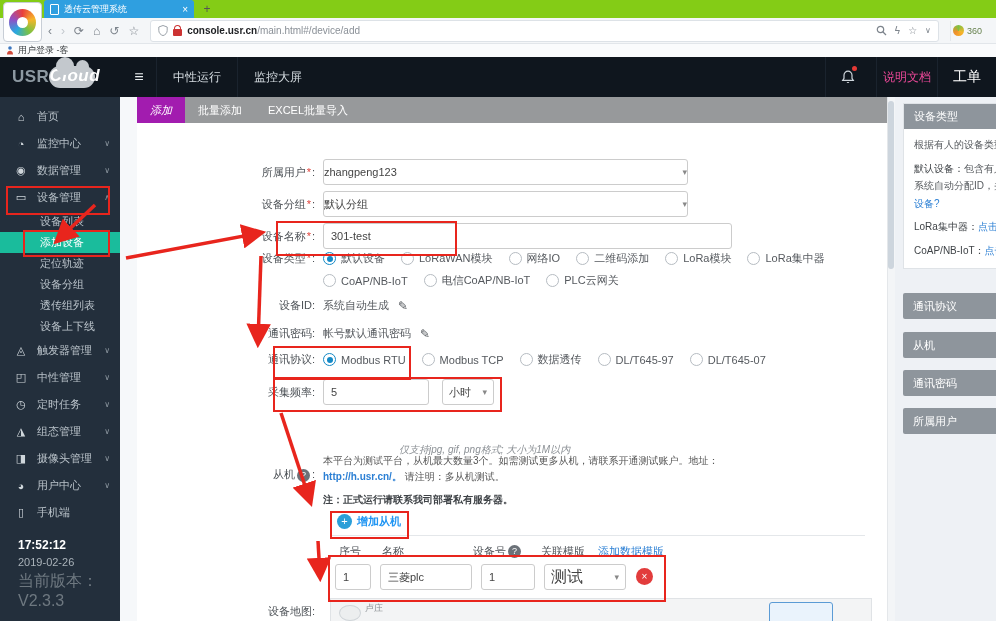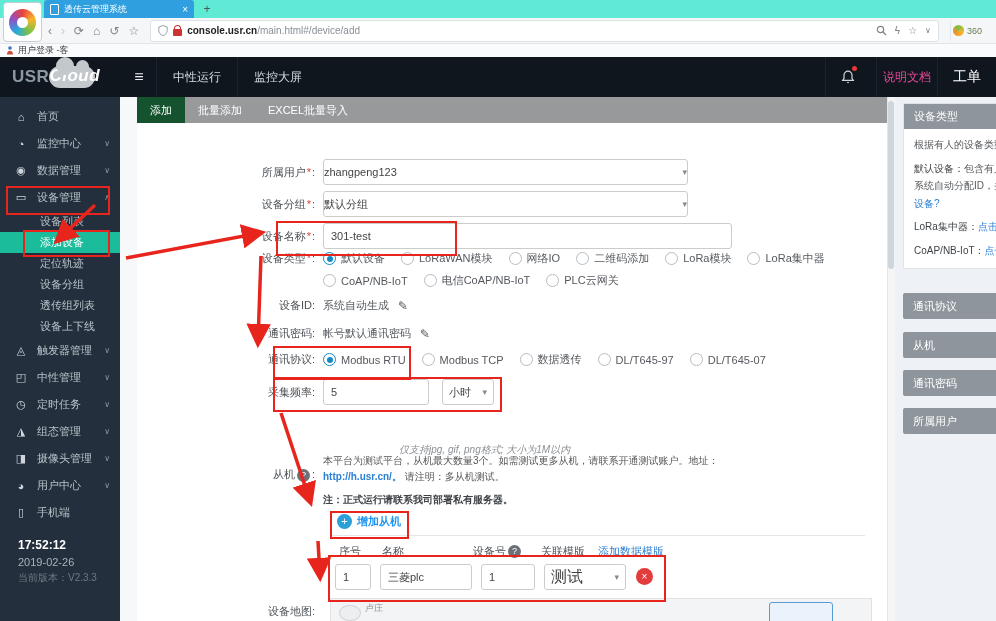--- a/index.html
+++ b/index.html
@@ -1,21 +1,21 @@
 <!DOCTYPE html>
 <html><head>
 <meta charset="utf-8">
 <style>
   html,body{margin:0;padding:0;}
   .page{position:relative;width:996px;height:621px;background:#eef1f5;overflow:hidden;
         font-family:"Liberation Sans","DejaVu Sans",sans-serif;-webkit-font-smoothing:antialiased;}
 
   
   .chrome{position:absolute;top:0;left:0;right:0;height:57px;background:#d9dee5;}
-  .tabstrip{position:absolute;top:0;left:0;right:0;height:18px;background:#5eead4;padding-left:25px;}
+  .tabstrip{position:absolute;top:0;left:0;right:0;height:18px;background:#84cc16;padding-left:25px;}
   .btab{position:absolute;left:44px;top:0;width:150px;height:18px;background:#2f9fe0;color:#fff;
         font-size:9px;display:flex;align-items:center;gap:5px;padding:0 6px;box-sizing:border-box;border-radius:3px 3px 0 0;}
   .tabdoc{width:7px;height:9px;border:1px solid #fff;border-radius:1px;flex:none;}
   .btab .ttl{white-space:nowrap;overflow:hidden;flex:1;}
   .tabclose{font-size:10px;}
   .newtab{position:absolute;left:198px;top:1px;width:18px;height:16px;color:#555;font-size:12px;text-align:center;line-height:16px;}
   .blogo{position:absolute;left:3px;top:2px;width:37px;height:38px;background:#fff;border:1px solid #c8ced6;border-radius:4px;z-index:6;
          display:flex;align-items:center;justify-content:center;}
   .swirl{width:27px;height:27px;border-radius:50%;position:relative;
          background:conic-gradient(#e9403d,#f7b529,#7dc242,#29a8e0,#9150c5,#e9403d);}
@@ -50,28 +50,28 @@
 
   
   .sidebar{position:absolute;left:0;top:97px;width:120px;height:524px;background:#232f3c;color:#b9c2c9;padding-top:6px;box-sizing:border-box;}
   .sitem{height:27px;display:flex;align-items:center;gap:9px;padding:0 10px 0 14px;font-size:11px;cursor:pointer;}
   .sitem .ic{width:14px;text-align:center;font-size:11px;color:#cfd6db;flex:none;}
   .sitem .chev{margin-left:auto;font-size:8px;color:#8d97a0;}
   .subitem{height:21px;line-height:21px;padding-left:40px;font-size:11px;cursor:pointer;}
   .subitem.active{background:#1abc9c;color:#fff;}
   .stime{margin:12px 0 0 18px;font-size:12px;color:#fff;font-weight:bold;}
   .sdate{margin:4px 0 0 18px;font-size:11px;color:#aab3ba;}
-  .sver{margin:3px 0 0 18px;font-size:10px;color:#6e7880;}
+  .sver{margin:3px 0 0 18px;font-size:16px;color:#6e7880;}
 
   
   .gutter{position:absolute;left:120px;top:97px;width:17px;height:524px;background:#f6f8fa;}
   .content{position:absolute;left:137px;top:97px;width:750px;height:524px;background:#fff;}
   .tabsbar{position:absolute;top:0;left:0;right:0;height:26px;background:#97999b;display:flex;}
   .ftab{padding:0 13px;line-height:26px;color:#fff;font-size:11px;cursor:pointer;}
-  .ftab.active{background:#14532d;}
+  .ftab.active{background:#a21caf;font-style:italic;}
   .formarea{position:absolute;top:26px;left:0;right:0;bottom:0;background:#fff;overflow:hidden;}
   .frow{position:absolute;left:0;right:0;display:flex;align-items:center;font-size:11px;color:#55595e;}
   .flabel{width:186px;text-align:right;padding-right:8px;box-sizing:border-box;color:#4c5156;flex:none;white-space:nowrap;}
   .star{color:#e0433b;margin:0 1px;}
   .selbox{width:365px;height:26px;border:1px solid #ccc;border-radius:3px;background:#fff;display:flex;align-items:center;
           justify-content:space-between;padding:0 0;box-sizing:border-box;color:#444;cursor:pointer;}
   .selbox .arr{color:#888;font-size:9px;}
   input.tinp{height:26px;border:1px solid #ccc;border-radius:3px;box-sizing:border-box;padding:0 7px;font-size:11px;color:#444;font-family:inherit;background:#fff;}
   .radios{display:flex;gap:16px;align-items:center;}
   .ropt{display:flex;align-items:center;gap:5px;cursor:pointer;}

